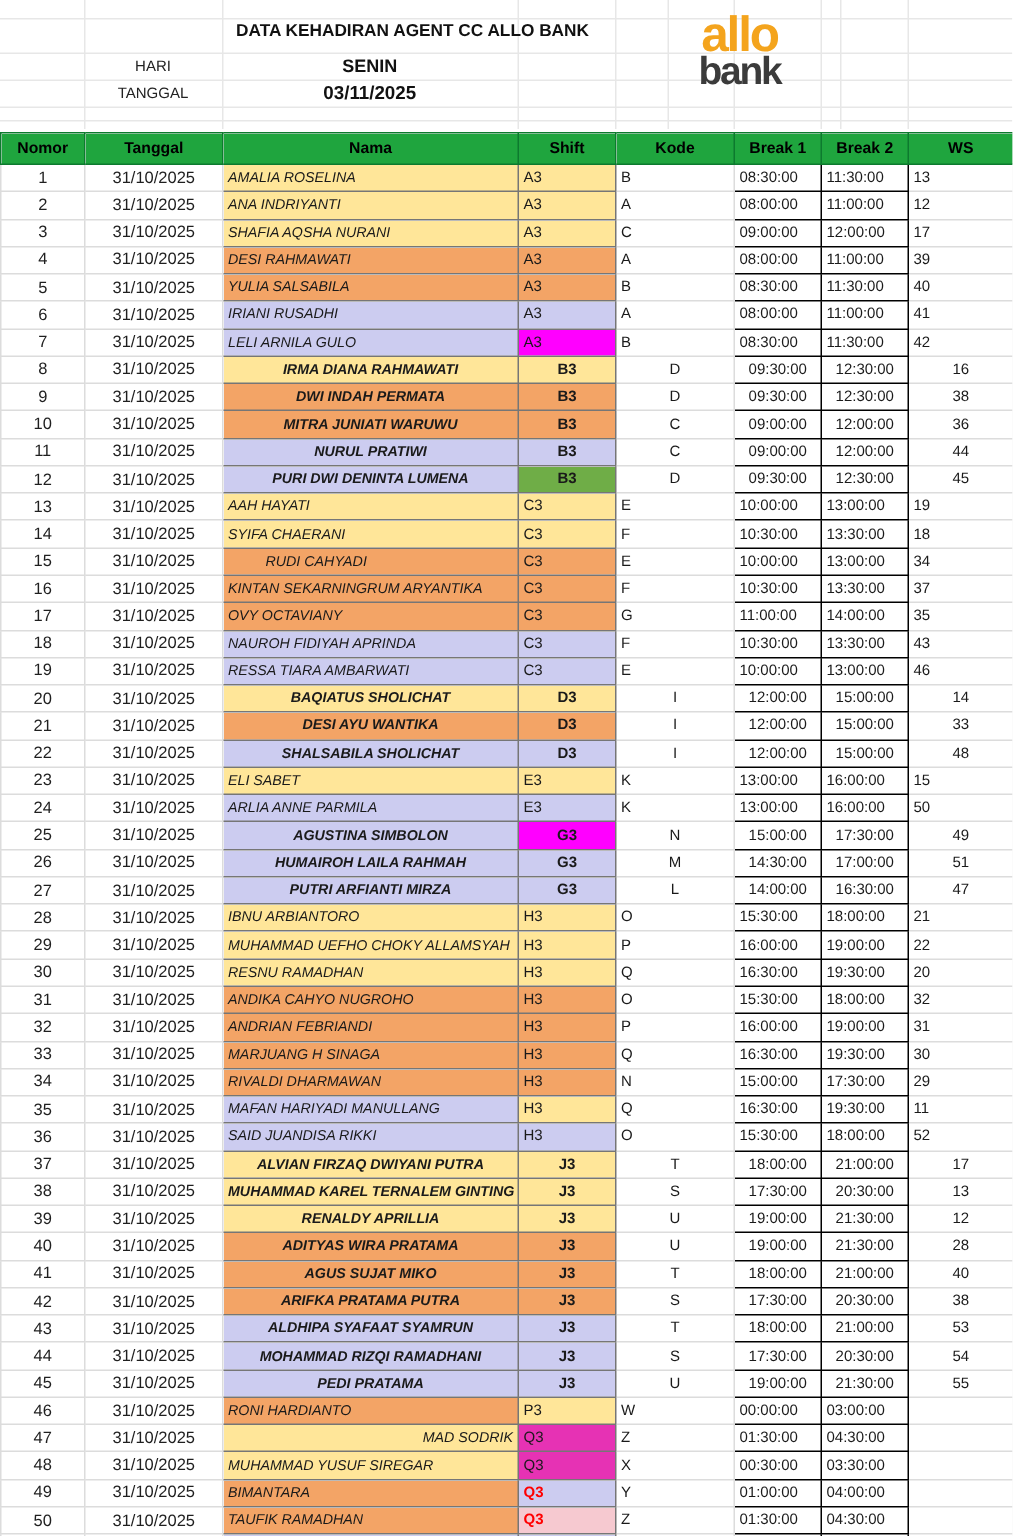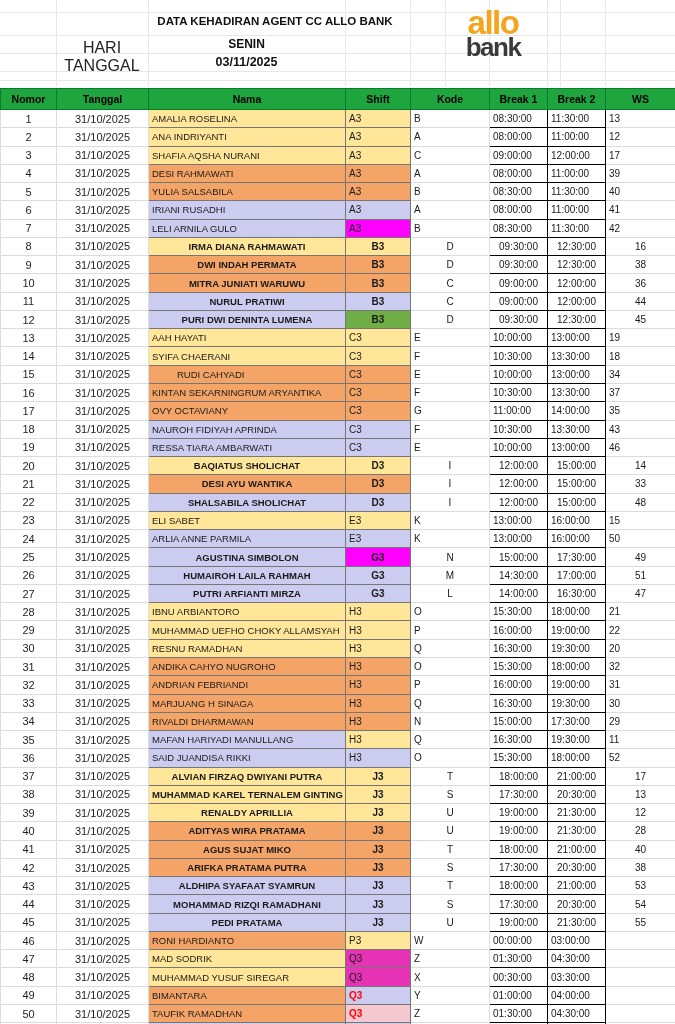--- a/index.html
+++ b/index.html
@@ -2,34 +2,34 @@
 <html><head>
 <meta charset="utf-8">
 <style>
   html,body{margin:0;padding:0;background:#fff;}
   .sheet{position:relative;width:675px;height:1024px;background:#ffffff;overflow:hidden;
          font-family:"Liberation Sans",sans-serif;color:#1a1a1a;}
   .gl-v{position:absolute;top:0;height:86px;width:1px;background:#e7e7e7;}
   .gl-h{position:absolute;left:0;width:675px;height:1px;background:#e7e7e7;}
   .title{position:absolute;left:130px;top:15px;width:290px;text-align:center;
          font-size:11.5px;font-weight:700;color:#111;}
-  .lbl{position:absolute;left:56px;width:92px;text-align:center;font-size:16px;color:#222;}
+  .lbl{position:absolute;left:56px;width:92px;text-align:center;font-size:10px;color:#222;}
   .val{position:absolute;left:148px;width:197px;text-align:center;font-weight:700;color:#111;}
   .lbl.hari{top:39px}.val.hari{top:37px;font-size:12px}
   .lbl.tgl{top:57px}.val.tgl{top:55px;font-size:12.5px}
   .logo{position:absolute;left:423px;top:6px;width:140px;text-align:center;line-height:1;}
   .logo-allo{font-size:33px;font-weight:800;letter-spacing:-1.5px;}
   .logo-bank{font-size:26px;font-weight:700;letter-spacing:-1.5px;margin-top:-5px;}
   table{position:absolute;left:0;top:88px;width:675px;border-collapse:collapse;table-layout:fixed;}
   thead th{height:20px;font-size:10.5px;font-weight:700;color:#000;
            border:1px solid #0d7a2e;padding:0;overflow:hidden;}
   tbody td{height:17.28px;font-size:10px;padding:0 3px;border:1px solid #dcdcdc;
            white-space:nowrap;overflow:hidden;vertical-align:middle;}
   td.no,td.tgl{text-align:center;font-size:11px;color:#1f1f1f;}
-  td.nama{font-size:9.5px;border:1px solid #767676;}
+  td.nama{font-size:9.5px;border:1px solid #767676;font-style:italic;}
   td.shift{font-size:10px;border:1px solid #767676;}
   td.time{border:1px solid #000;background:#fff;}
   td.center{text-align:center;}
   tr.grp-c td.nama, tr.grp-c td.shift{font-weight:700;}
   td.redtext{font-weight:700;}
 </style>
 </head>
 <body>
 
 <div class="sheet">
@@ -541,21 +541,21 @@
           <td class="nama" style="background: rgb(243, 164, 102);">RONI HARDIANTO</td>
           <td class="shift" style="background: rgb(255, 230, 153);">P3</td>
           <td class="kode">W</td>
           <td class="time">00:00:00</td>
           <td class="time">03:00:00</td>
           <td class="ws"></td>
         </tr>
         <tr>
           <td class="no">47</td>
           <td class="tgl">31/10/2025</td>
-          <td class="nama" style="background: rgb(255, 230, 153);">MAD SODRIK</td>
+          <td class="nama" style="background: rgb(255, 230, 153); text-align: right;">MAD SODRIK</td>
           <td class="shift" style="background: rgb(230, 50, 180);">Q3</td>
           <td class="kode">Z</td>
           <td class="time">01:30:00</td>
           <td class="time">04:30:00</td>
           <td class="ws"></td>
         </tr>
         <tr>
           <td class="no">48</td>
           <td class="tgl">31/10/2025</td>
           <td class="nama" style="background: rgb(255, 230, 153);">MUHAMMAD YUSUF SIREGAR</td>

